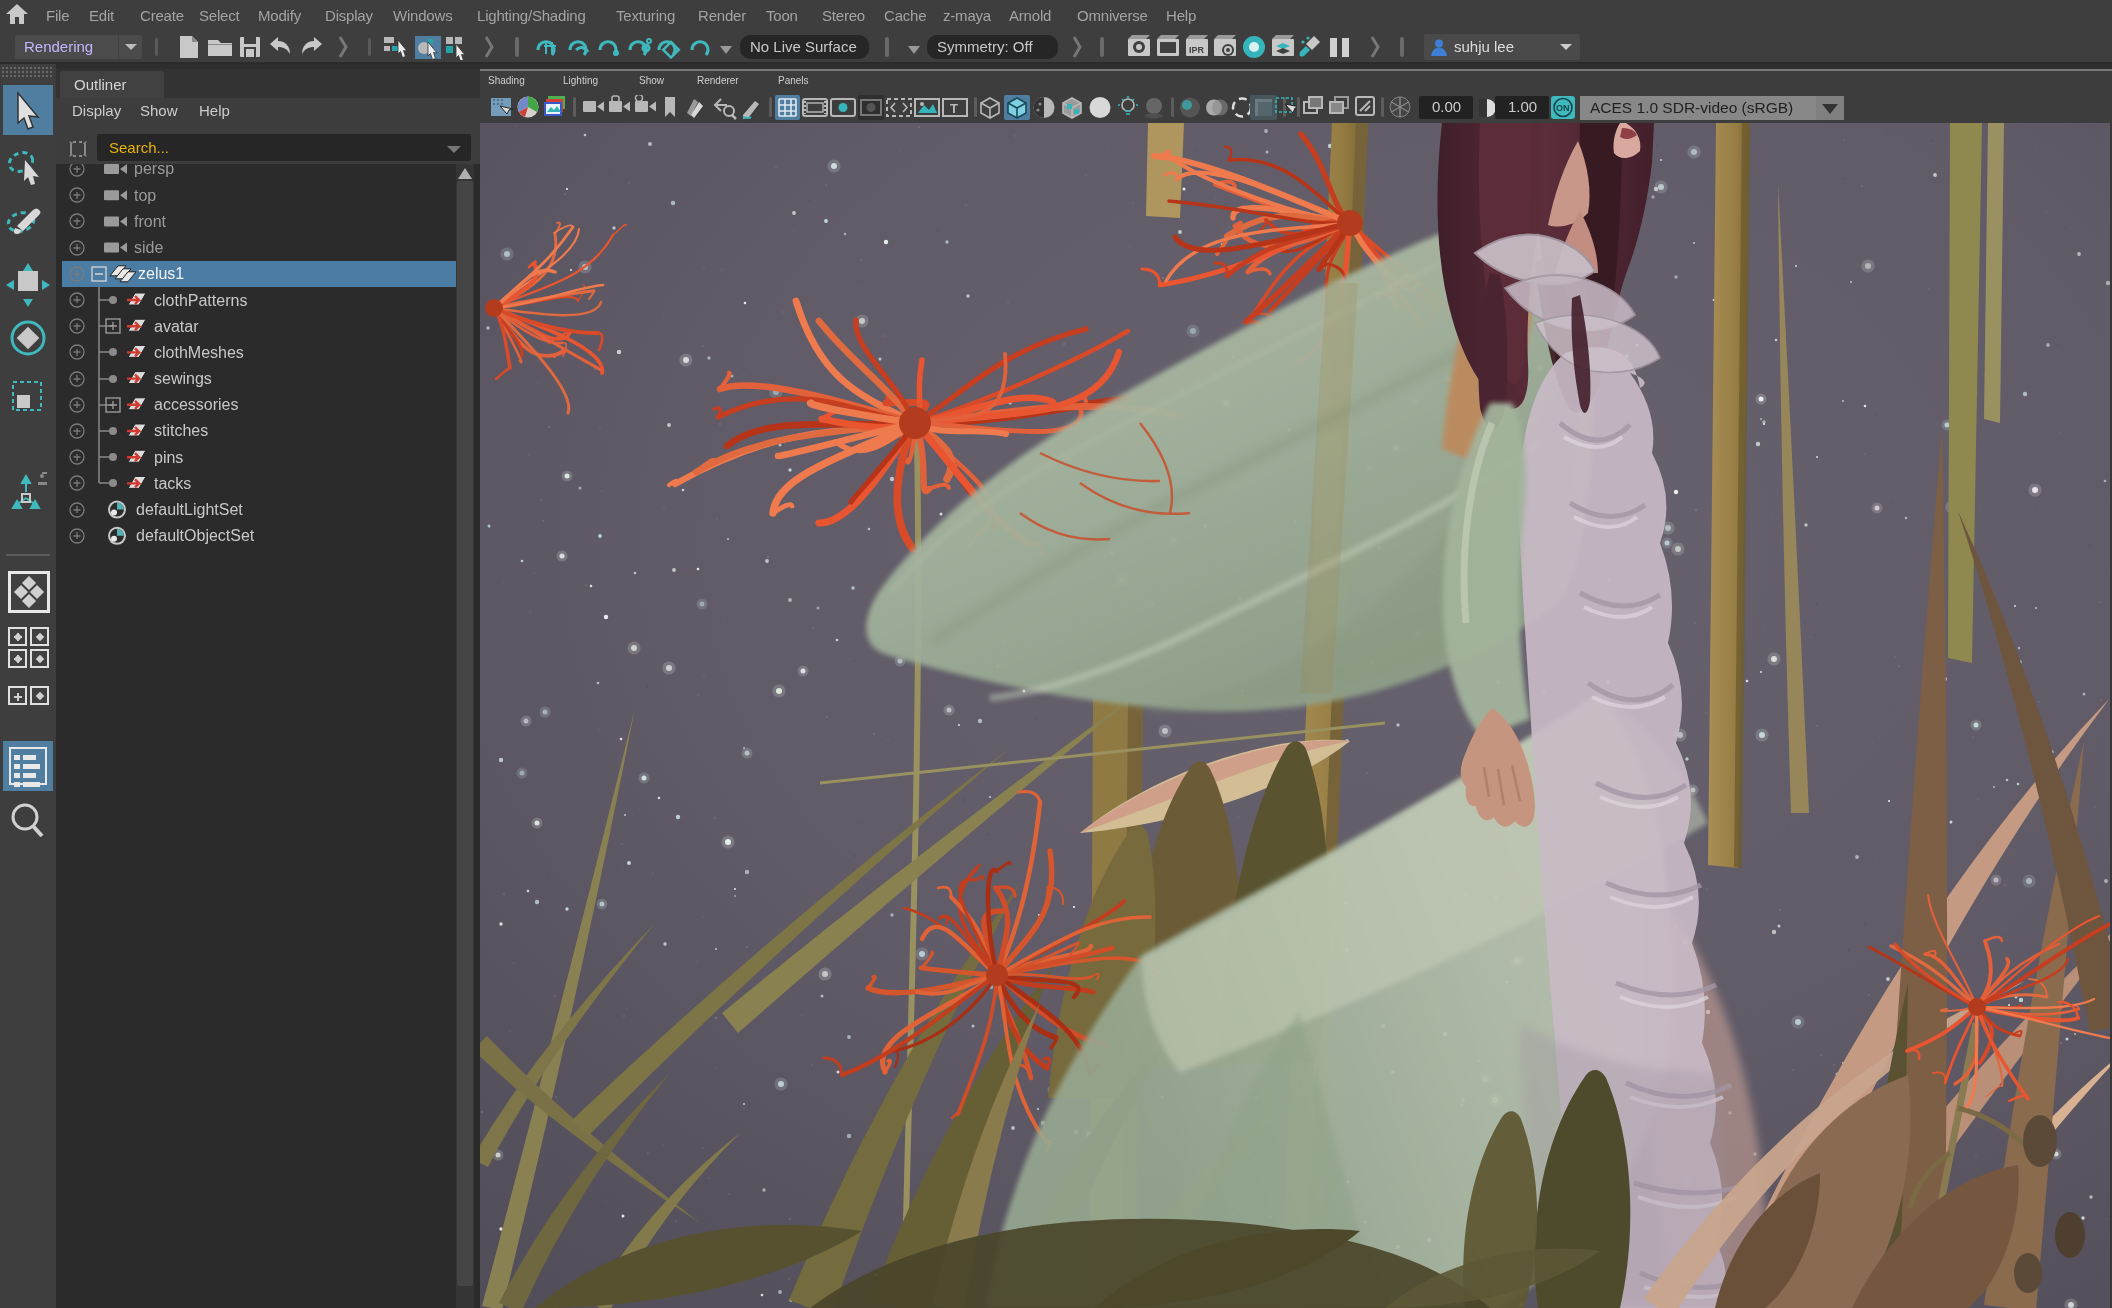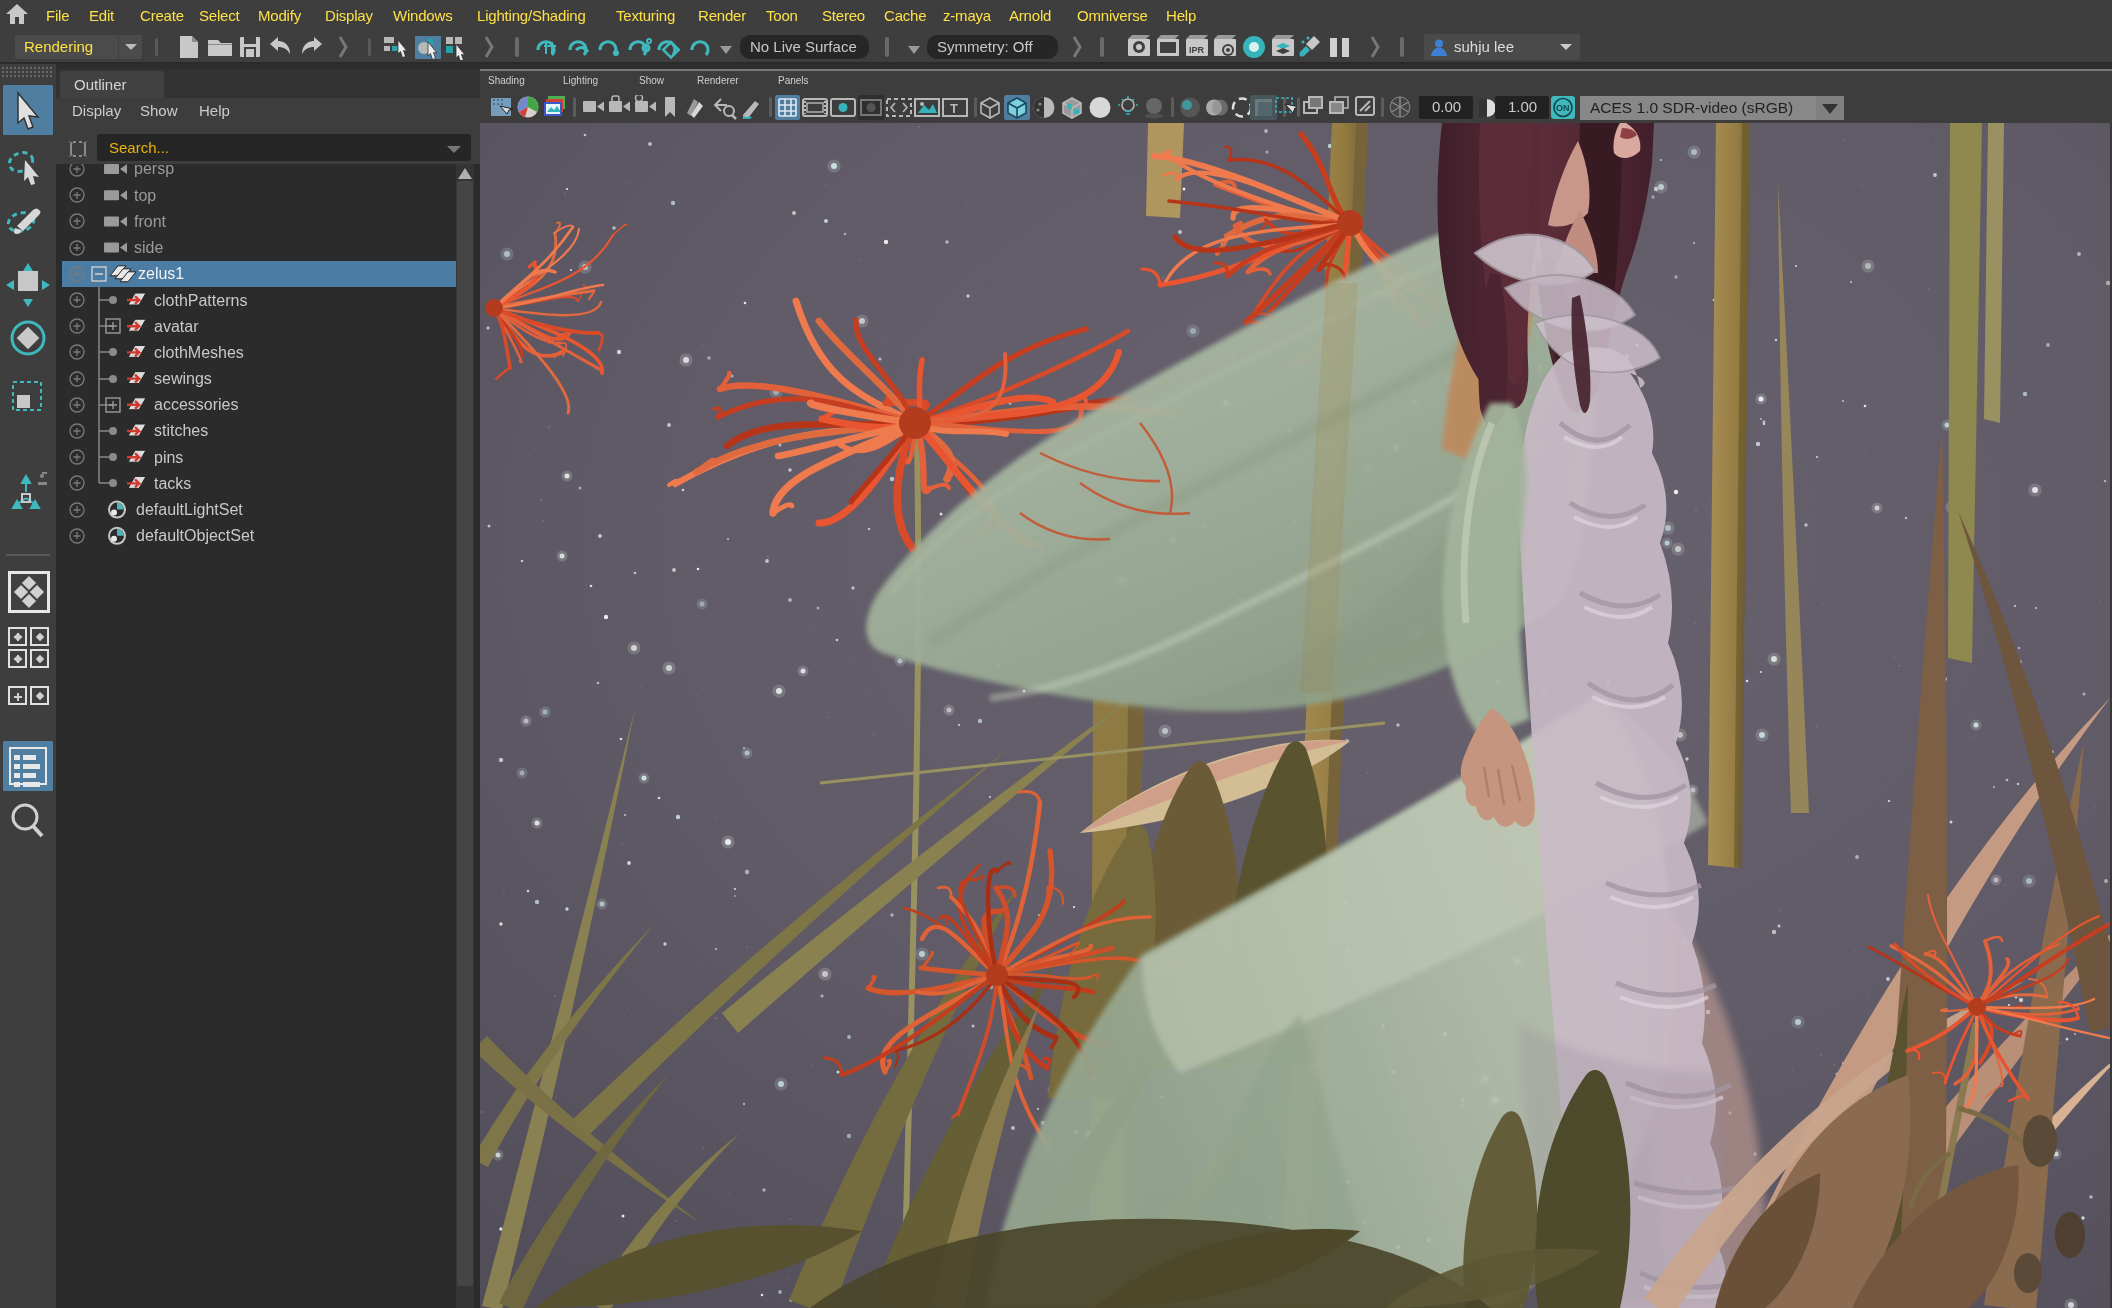--- a/index.html
+++ b/index.html
@@ -1,18 +1,18 @@
 <!DOCTYPE html>
 <html><head><meta charset="utf-8"><title>Maya</title>
 <style>
 *{margin:0;padding:0;box-sizing:border-box}
 html,body{width:2112px;height:1308px;overflow:hidden;background:#2b2b2b;
   font-family:"Liberation Sans",sans-serif;-webkit-font-smoothing:antialiased}
 .abs{position:absolute}
-#menubar{position:absolute;left:0;top:0;width:2112px;height:30px;background:#3e3e3e;color:#fde047;font-size:15px}
+#menubar{position:absolute;left:0;top:0;width:2112px;height:30px;background:#3e3e3e;color:#a3a3a3;font-size:15px}
 #menubar span{position:absolute;top:7px;letter-spacing:-0.2px}
 #toolbar{position:absolute;left:0;top:30px;width:2112px;height:34px;background:#3e3e3e;border-bottom:2px solid #2b2b2b}
 #leftcol{position:absolute;left:0;top:64px;width:56px;height:1244px;background:#3e3e3e}
 #outliner{position:absolute;left:56px;top:64px;width:424px;height:1244px;background:#393939}
 #viewport{position:absolute;left:480px;top:64px;width:1632px;height:1244px;background:#393939}
 .field{background:#262626;color:#c8c8c8;border-radius:10px;font-size:15px}
 .vmenu{color:#cfcfcf;font-size:10px;position:absolute;top:11px}
 </style></head>
 <body>
 <div id="menubar">
@@ -32,21 +32,21 @@
     <span style="left:766px">Toon</span>
     <span style="left:822px">Stereo</span>
     <span style="left:884px">Cache</span>
     <span style="left:943px">z-maya</span>
     <span style="left:1009px">Arnold</span>
     <span style="left:1077px">Omniverse</span>
     <span style="left:1166px">Help</span>
   </div>
 <div id="toolbar">
     <div class="abs" style="left:15px;top:5px;width:127px;height:24px;background:#4b4b4b;border-radius:2px">
-      <span style="position:absolute;left:9px;top:3px;font-size:15px;color:#fde047">Rendering</span>
+      <span style="position:absolute;left:9px;top:3px;font-size:15px;color:#c4b5fd">Rendering</span>
       <div style="position:absolute;right:0;top:0;width:24px;height:24px;border-left:1px solid #404040">
         <div style="position:absolute;left:6px;top:9px;width:0;height:0;border:6px solid transparent;border-top-color:#bbb"></div>
       </div>
     </div>
     <svg class="abs" style="left:0;top:4px" width="1420" height="26" viewBox="0 0 1420 26">
  <g fill="#c8c8c8">
   <rect x="155" y="4" width="3" height="18" rx="1.5" fill="#5a5a5a"></rect>
   <path d="M180 2 h12 l6 6 v16 h-18 Z" fill="#c8c8c8"></path>
         <path d="M192 2 l6 6 h-6 Z" fill="#8a8a8a"></path>
   <path d="M208 6 h10 l3 3 h11 v13 h-24 Z" fill="#c8c8c8"></path>

